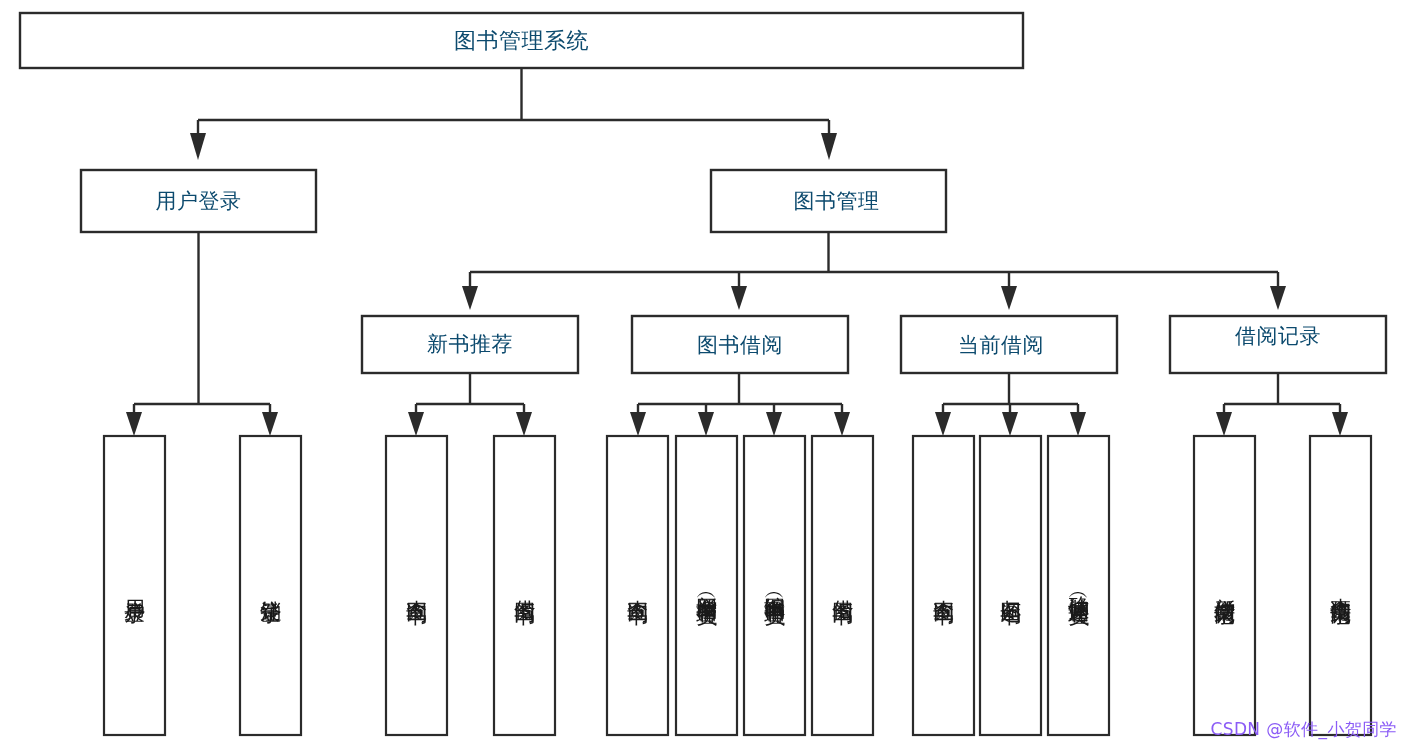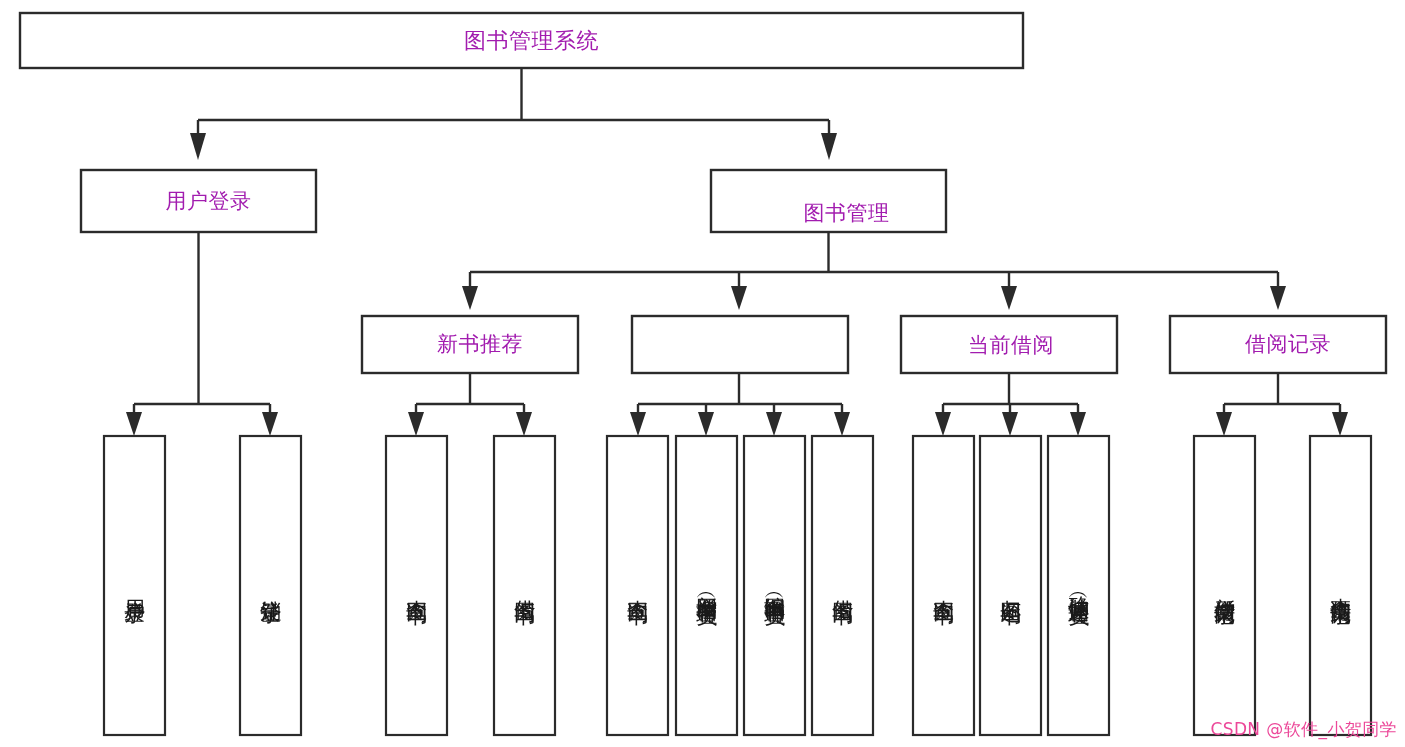--- a/index.html
+++ b/index.html
@@ -61,36 +61,35 @@
     white-space: nowrap;
     pointer-events: none;
     font-family: "DejaVu Sans", "Liberation Sans", sans-serif;
   }
   .hlabel-wrap {
     position: absolute;
     display: flex;
     align-items: center;
     justify-content: center;
     font-size: 21px;
-    color: #a21caf;
+    color: #0c4a6e;
     letter-spacing: 0.5px;
     white-space: nowrap;
     pointer-events: none;
     font-family: "DejaVu Sans", "Liberation Sans", sans-serif;
-    margin-left: 10px;
   }
   .title-label {
     font-size: 22px;
   }
   #watermark {
     position: absolute;
     right: 8px;
     bottom: 6px;
     font-size: 17px;
-    color: #ec4899;
+    color: #8b5cf6;
     letter-spacing: 0.4px;
     font-family: "DejaVu Sans", "Liberation Sans", sans-serif;
     white-space: nowrap;
   }
 </style>
 </head>
 <body>
 
 <div id="diagram-root">
 
@@ -186,25 +185,26 @@
     <rect class="node-box-thin" x="980" y="436" width="61" height="299"></rect>
     <rect class="node-box-thin" x="1048" y="436" width="61" height="299"></rect>
 
     <rect class="node-box-thin" x="1194" y="436" width="61" height="299"></rect>
     <rect class="node-box-thin" x="1310" y="436" width="61" height="299"></rect>
   </svg>
 
   <div class="hlabel-wrap title-label" style="left:20px; top:13px; width:1003px; height:55px;">图书管理系统</div>
 
   <div class="hlabel-wrap" style="left:81px; top:170px; width:235px; height:62px;">用户登录</div>
-  <div class="hlabel-wrap" style="left:711px; top:182px; width:251px; height:62px;">图书管理</div>
+  <div class="hlabel-wrap" style="left:711px; top:170px; width:251px; height:62px;">图书管理</div>
 
   <div class="hlabel-wrap" style="left:362px; top:316px; width:216px; height:55px;">新书推荐</div>
+  <div class="hlabel-wrap" style="left:632px; top:316px; width:216px; height:57px;">图书借阅</div>
   <div class="hlabel-wrap" style="left:901px; top:316px; width:200px; height:57px;">当前借阅</div>
-  <div class="hlabel-wrap" style="left:1170px; top:308px; width:216px; height:71px;">借阅记录</div>
+  <div class="hlabel-wrap" style="left:1170px; top:300px; width:216px; height:71px;">借阅记录</div>
 
   <div class="vlabel-wrap" style="left:104px; top:436px; width:61px; height:299px;">用户登录</div>
   <div class="vlabel-wrap" style="left:240px; top:436px; width:61px; height:299px;">注销登录</div>
 
   <div class="vlabel-wrap" style="left:386px; top:436px; width:61px; height:299px;">查询图书</div>
   <div class="vlabel-wrap" style="left:494px; top:436px; width:61px; height:299px;">借阅图书</div>
 
   <div class="vlabel-wrap" style="left:607px; top:436px; width:61px; height:299px;">查询图书</div>
   <div class="vlabel-wrap" style="left:676px; top:436px; width:61px; height:299px;">新增图书（管理员）</div>
   <div class="vlabel-wrap" style="left:744px; top:436px; width:61px; height:299px;">编辑图书（管理员）</div>

